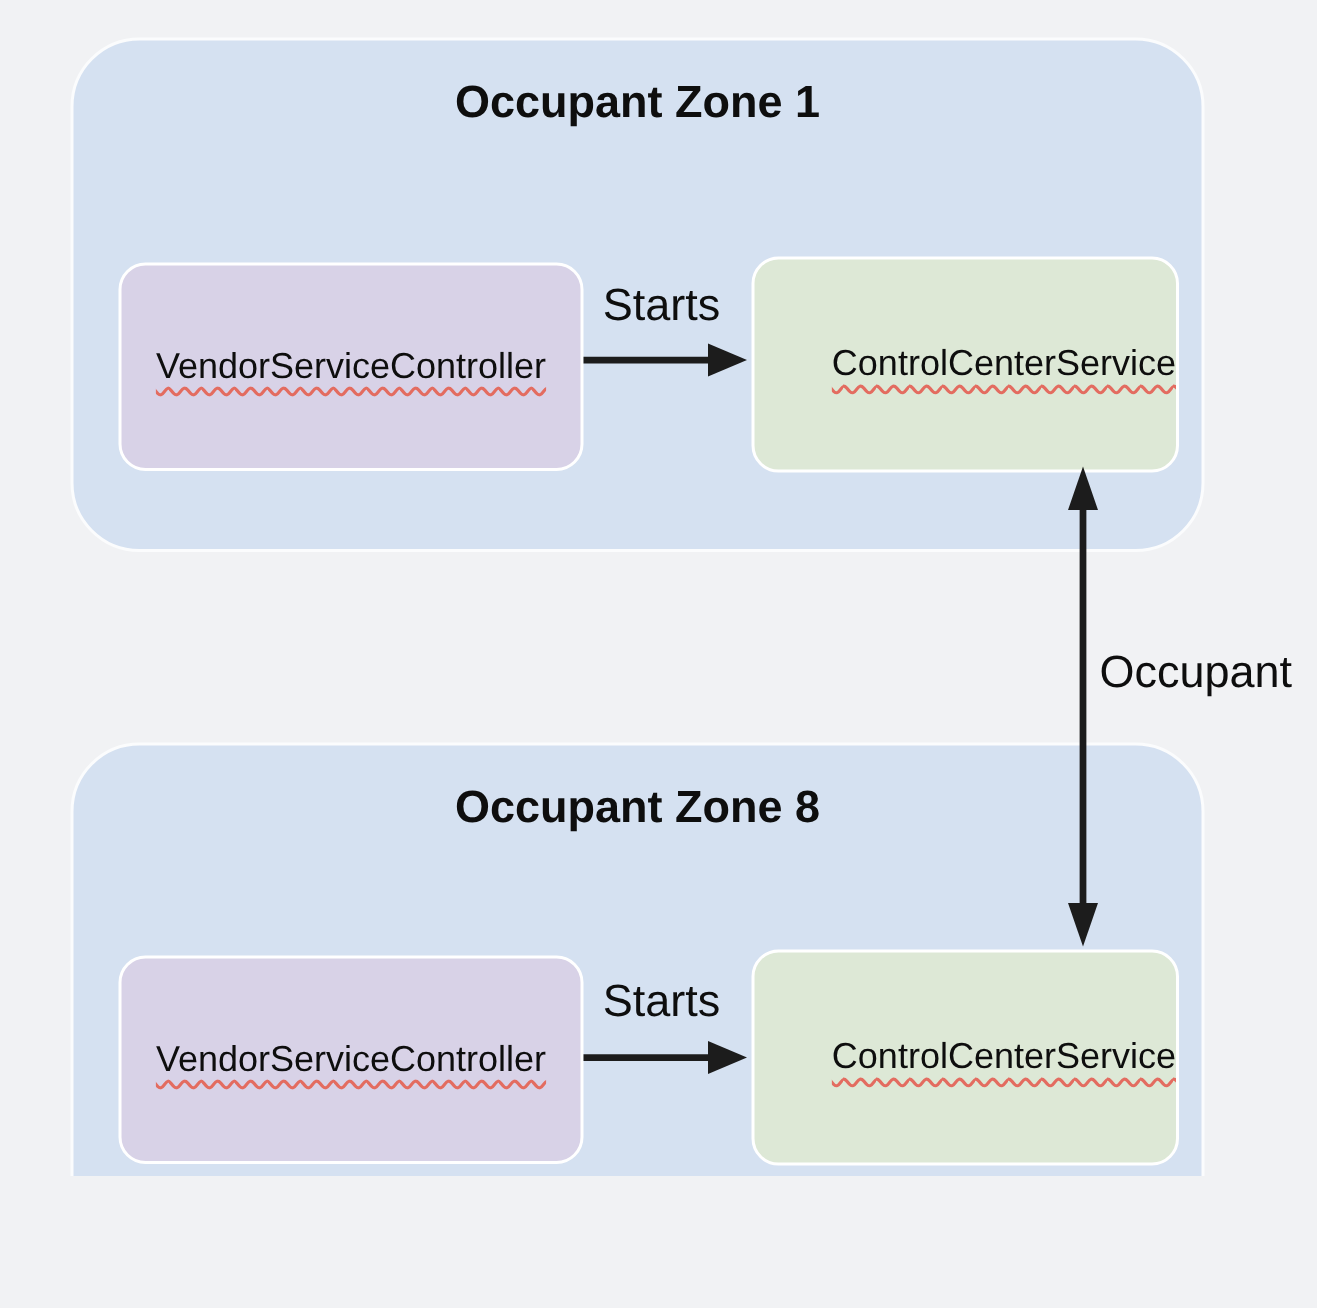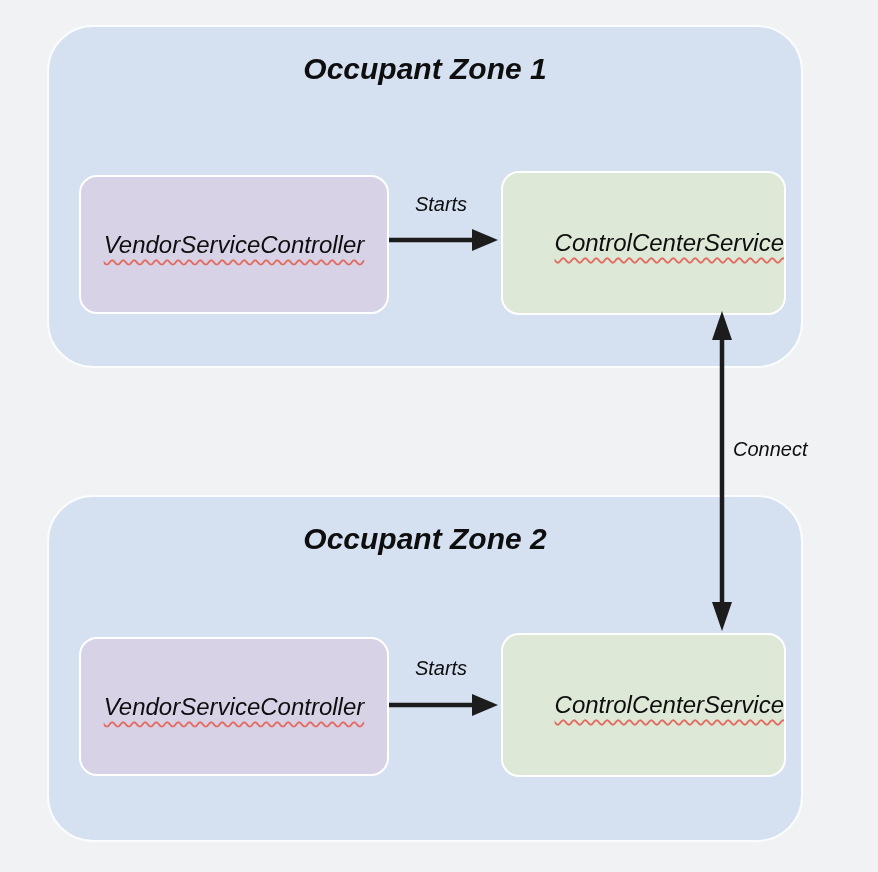--- a/index.html
+++ b/index.html
@@ -14,25 +14,24 @@
     --spellcheck-underline: #e36c60;
   }
   * { margin: 0; padding: 0; box-sizing: border-box; }
   body {
     background: var(--background);
     font-family: "Liberation Sans", "DejaVu Sans", sans-serif;
   }
   .canvas {
     position: relative;
     width: 878px;
-    height: 872px;
+    height: 784px;
     background: var(--background);
     overflow: hidden;
     color: var(--text);
-    font-style: italic;
   }
   .zone {
     position: absolute;
     left: 47px;
     width: 756px;
     background: var(--zone-fill);
     border: 2px solid var(--zone-border);
     border-radius: 46px;
   }
   .zone.z1 { top: 25px;  height: 343px; }
@@ -76,21 +75,21 @@
     position: absolute;
     left: 0; top: 0;
     width: 878px;
     height: 872px;
     pointer-events: none;
   }
   .arrows line    { stroke: var(--arrow); stroke-width: 4.5px; }
   .arrows polygon { fill: var(--arrow); }
   .edge-label {
     position: absolute;
-    font-size: 20px;
+    font-size: 30px;
     line-height: 30px;
     color: var(--text);
     white-space: nowrap;
   }
   .edge-label.starts-z1 { left: 385px; top: 189px; width: 112px; text-align: center; }
   .edge-label.starts-z2 { left: 385px; top: 653px; width: 112px; text-align: center; }
   .edge-label.connect-label { left: 733px; top: 434px; }
 </style>
 </head>
 <body>
@@ -101,21 +100,21 @@
     <div class="zone-title">Occupant Zone 1</div>
     <div class="node vendor">
       <span class="spellcheck">VendorServiceController</span>
     </div>
     <div class="node control">
       <span class="spellcheck">ControlCenterService</span>
     </div>
   </section>
 
   <section class="zone z2">
-    <div class="zone-title">Occupant Zone 2</div>
+    <div class="zone-title">Occupant Zone 8</div>
     <div class="node vendor">
       <span class="spellcheck">VendorServiceController</span>
     </div>
     <div class="node control">
       <span class="spellcheck">ControlCenterService</span>
     </div>
   </section>
 
   <svg class="arrows" viewBox="0 0 878 872">
     <g>
@@ -128,15 +127,15 @@
     </g>
     <g>
       <line x1="722" y1="336" x2="722" y2="606"></line>
       <polygon points="712,340 732,340 722,311"></polygon>
       <polygon points="712,602 732,602 722,631"></polygon>
     </g>
   </svg>
 
   <div class="edge-label starts-z1">Starts</div>
   <div class="edge-label starts-z2">Starts</div>
-  <div class="edge-label connect-label">Connect</div>
+  <div class="edge-label connect-label">Occupant</div>
 
 </div>
 
 </body></html>

